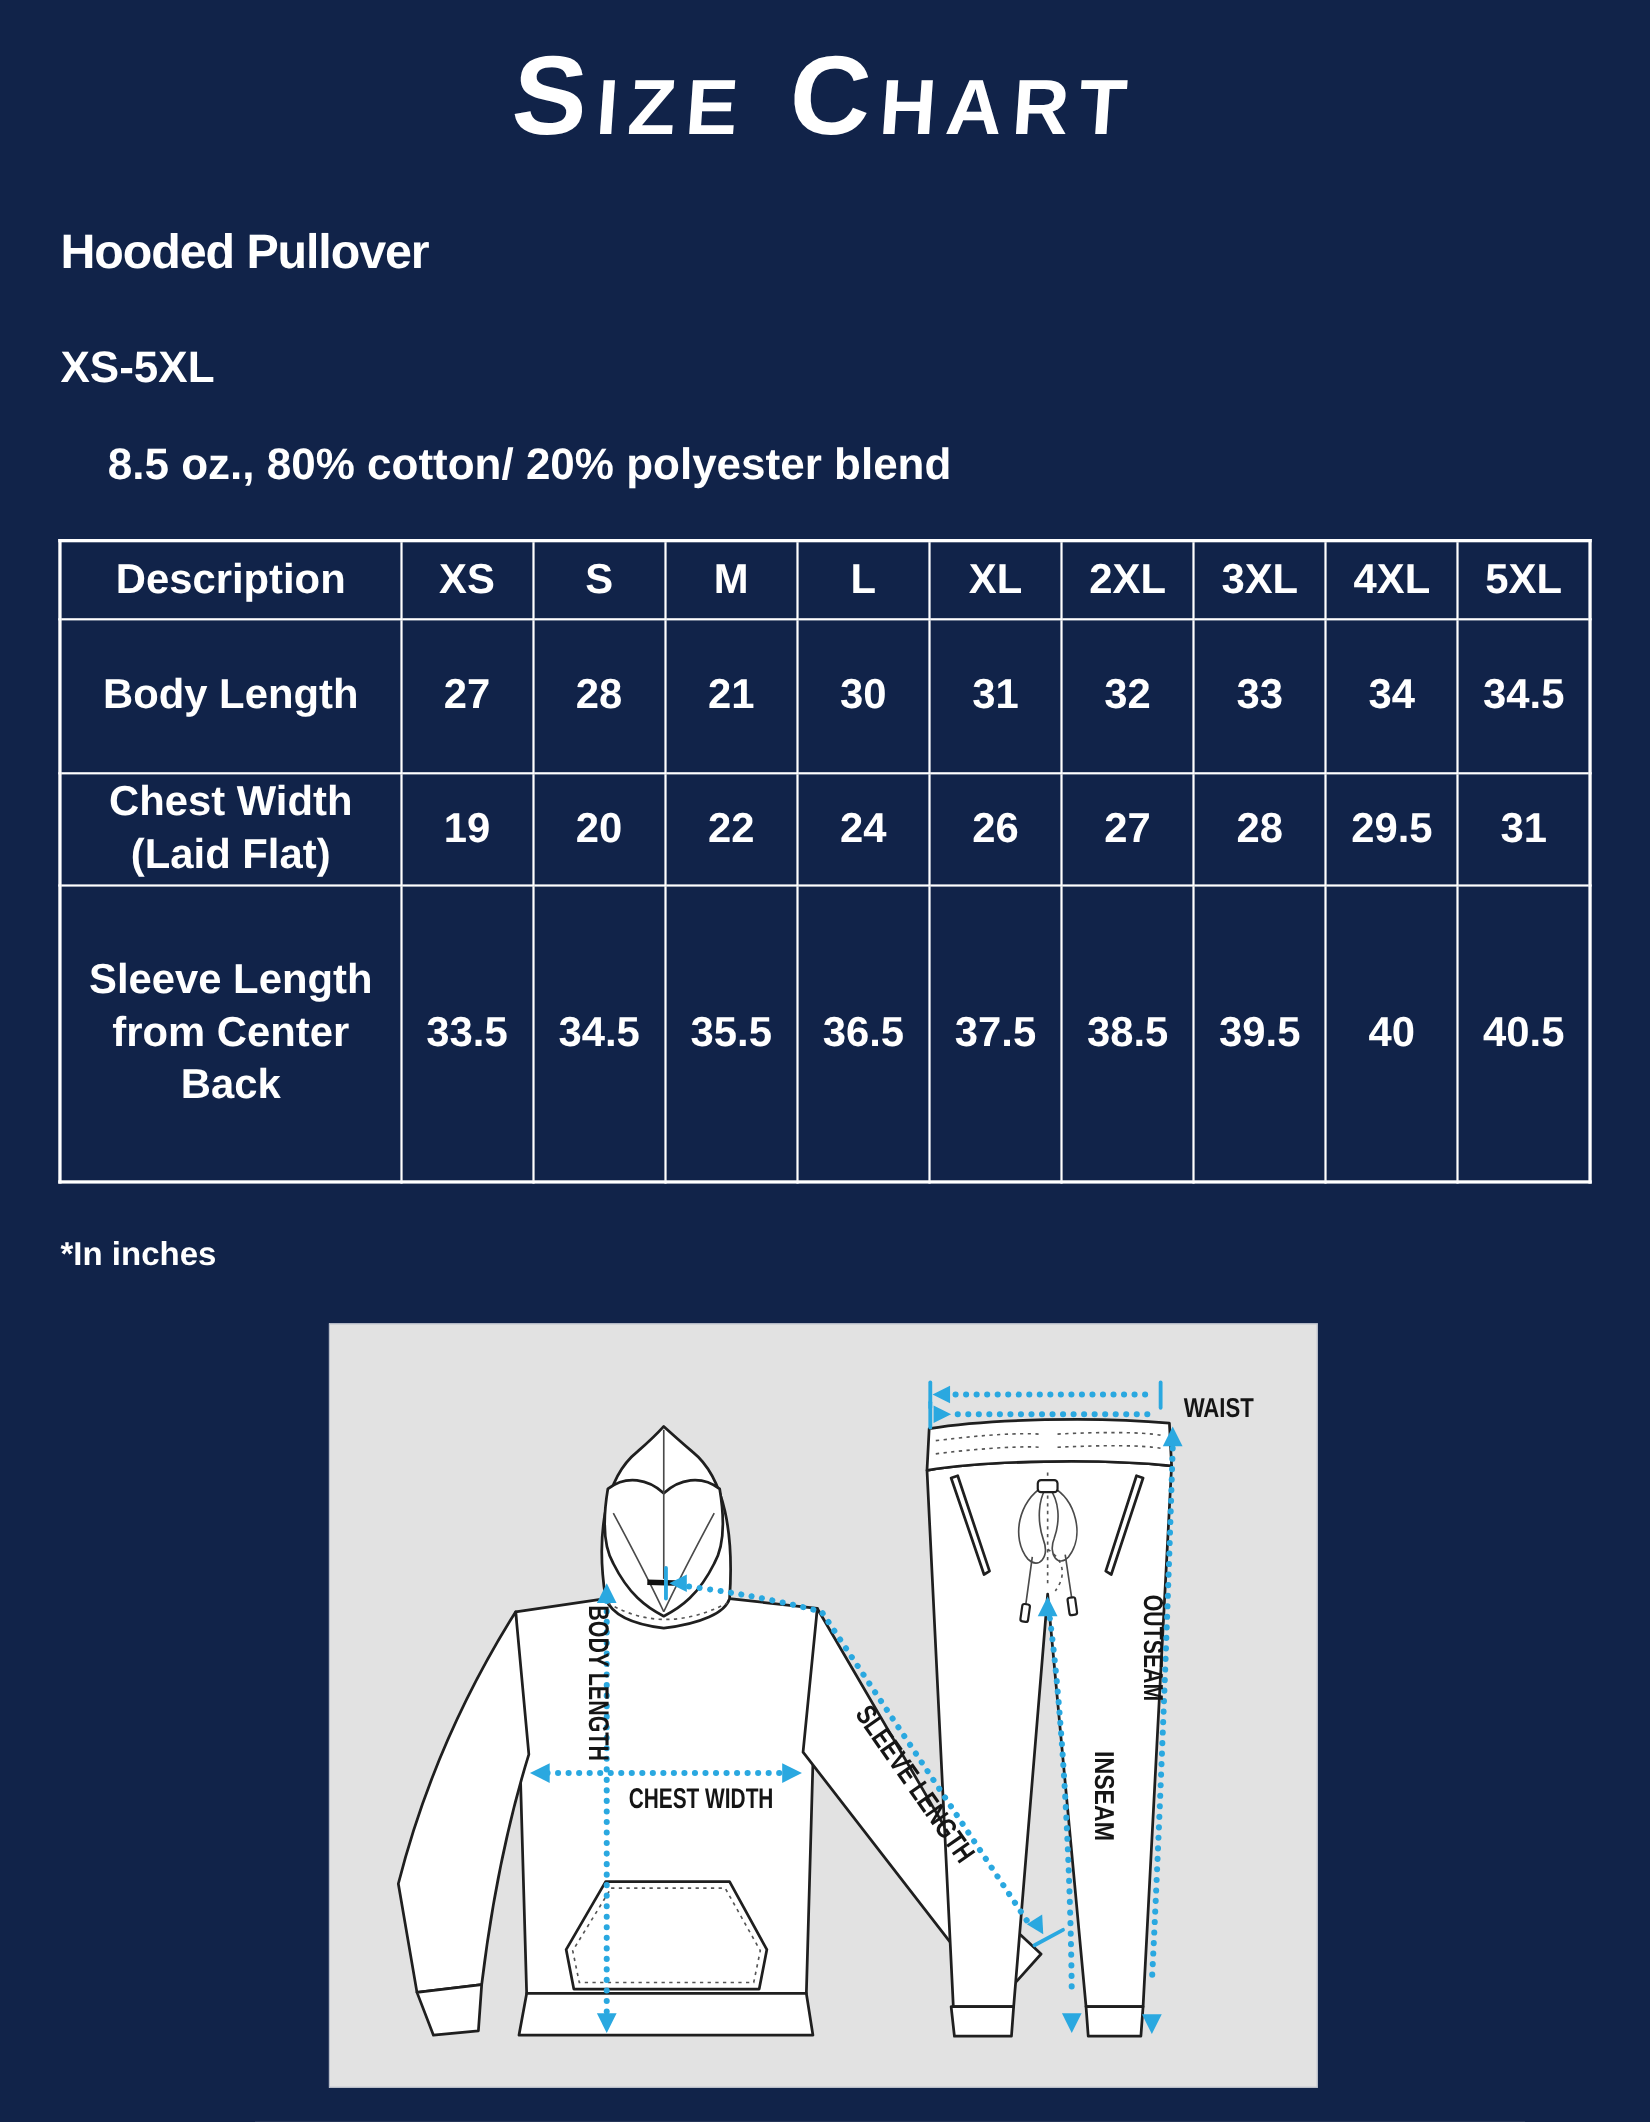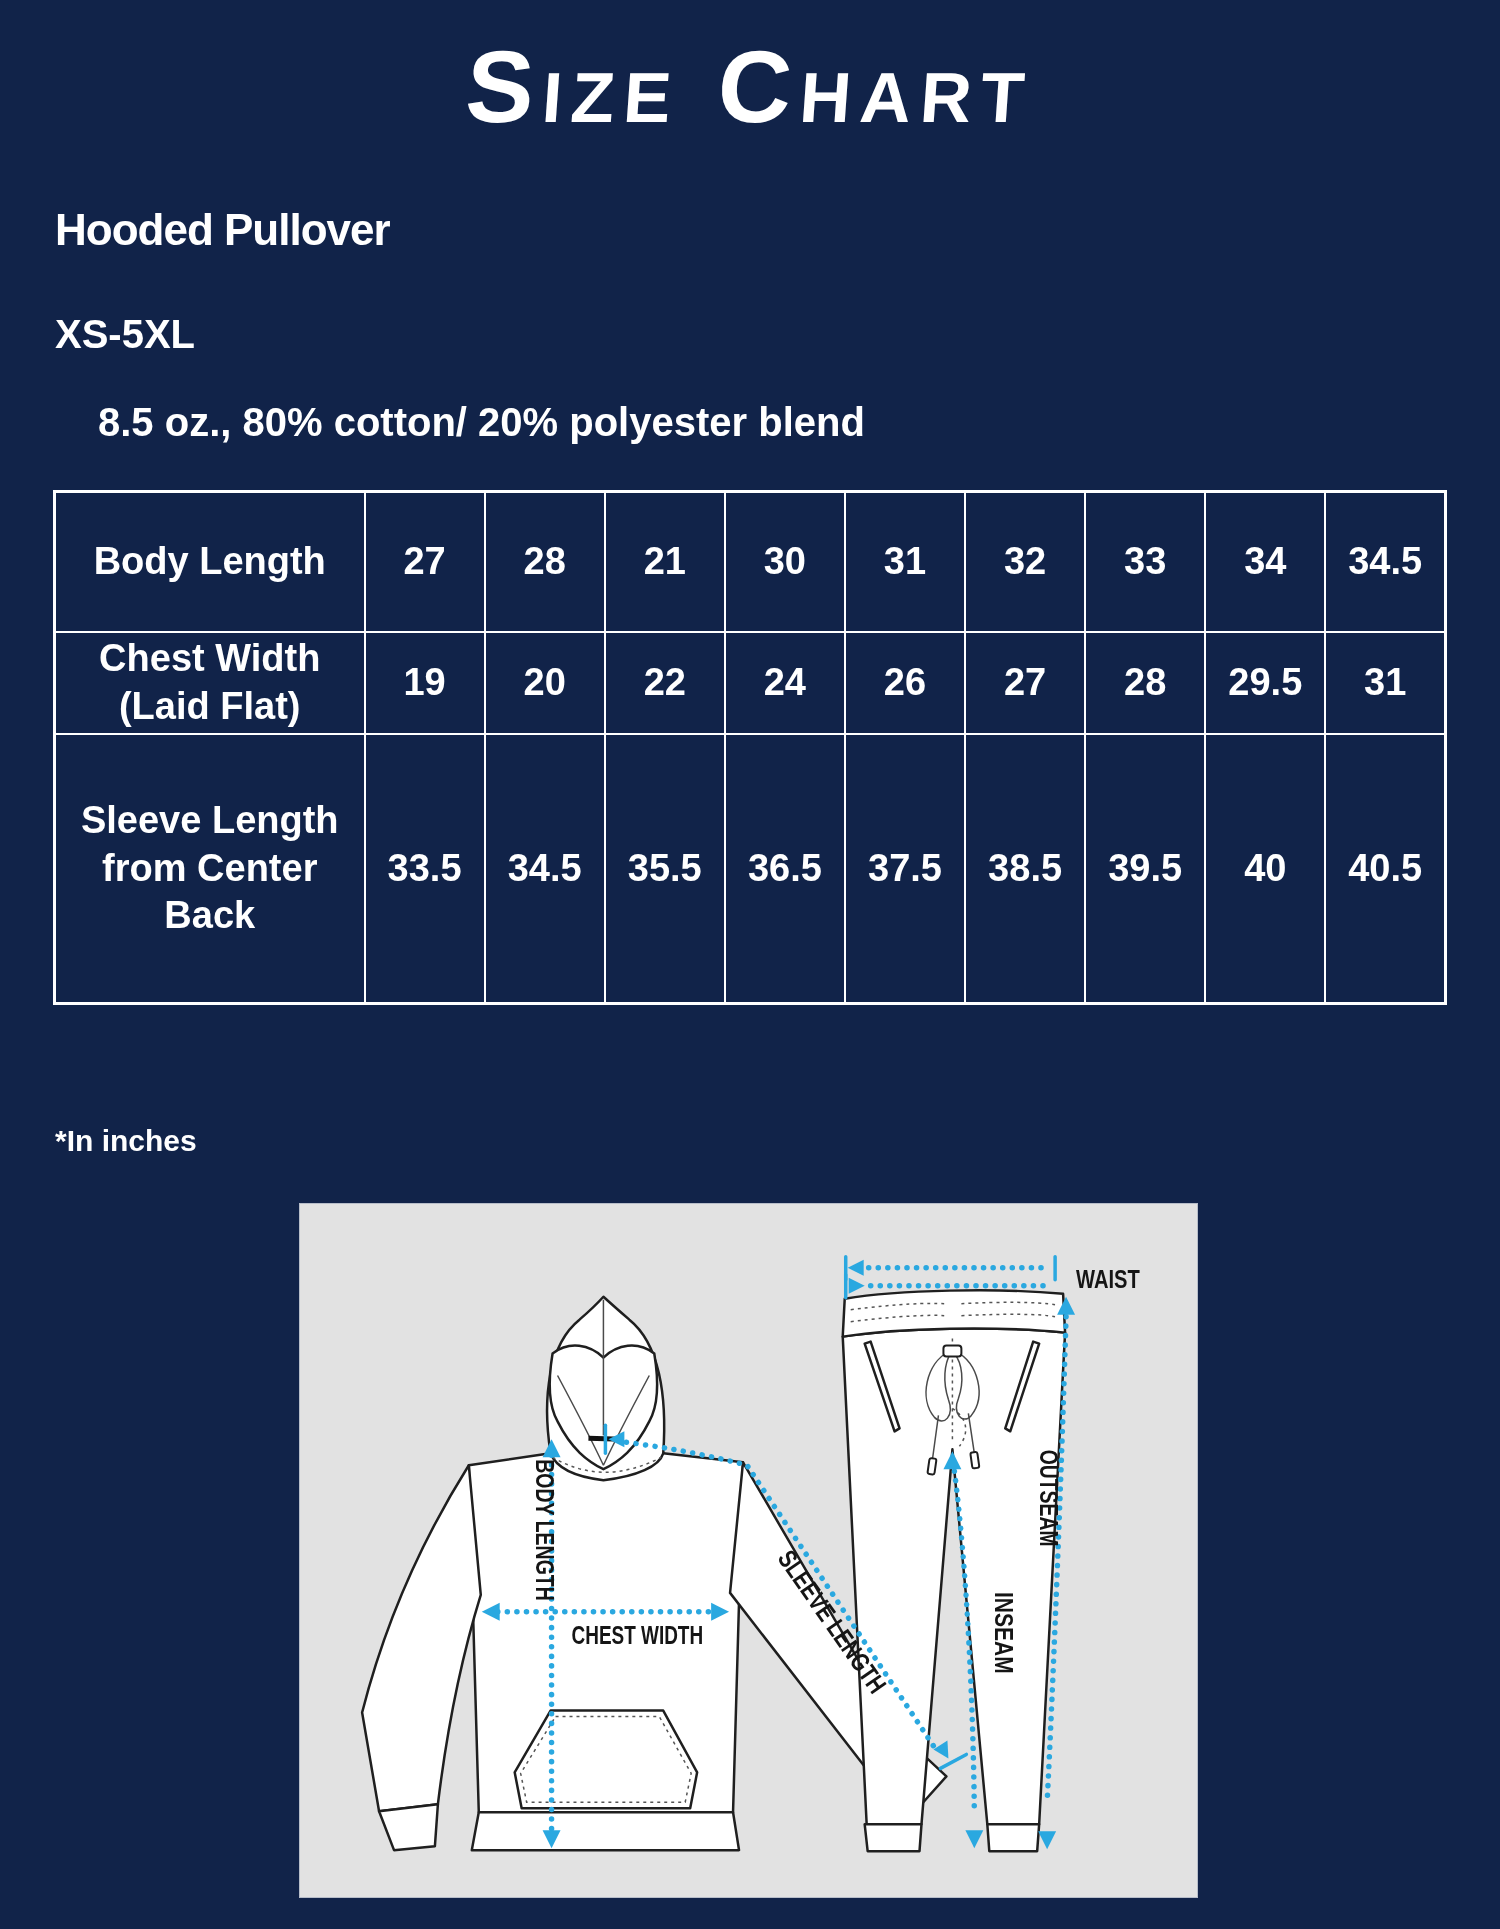--- a/index.html
+++ b/index.html
@@ -97,20 +97,32 @@
         <col>
         <col>
         <col>
         <col>
         <col>
         <col>
         <col>
         <col>
     </colgroup>
     <tbody>
+        <tr class="hdr">
+      <th>Description</th>
+      <th>XS</th>
+      <th>S</th>
+      <th>M</th>
+      <th>L</th>
+      <th>XL</th>
+      <th>2XL</th>
+      <th>3XL</th>
+      <th>4XL</th>
+      <th>5XL</th>
+    </tr>
     <tr class="r1">
       <td>Body Length</td>
       <td>27</td>
       <td>28</td>
       <td>21</td>
       <td>30</td>
       <td>31</td>
       <td>32</td>
       <td>33</td>
       <td>34</td>

